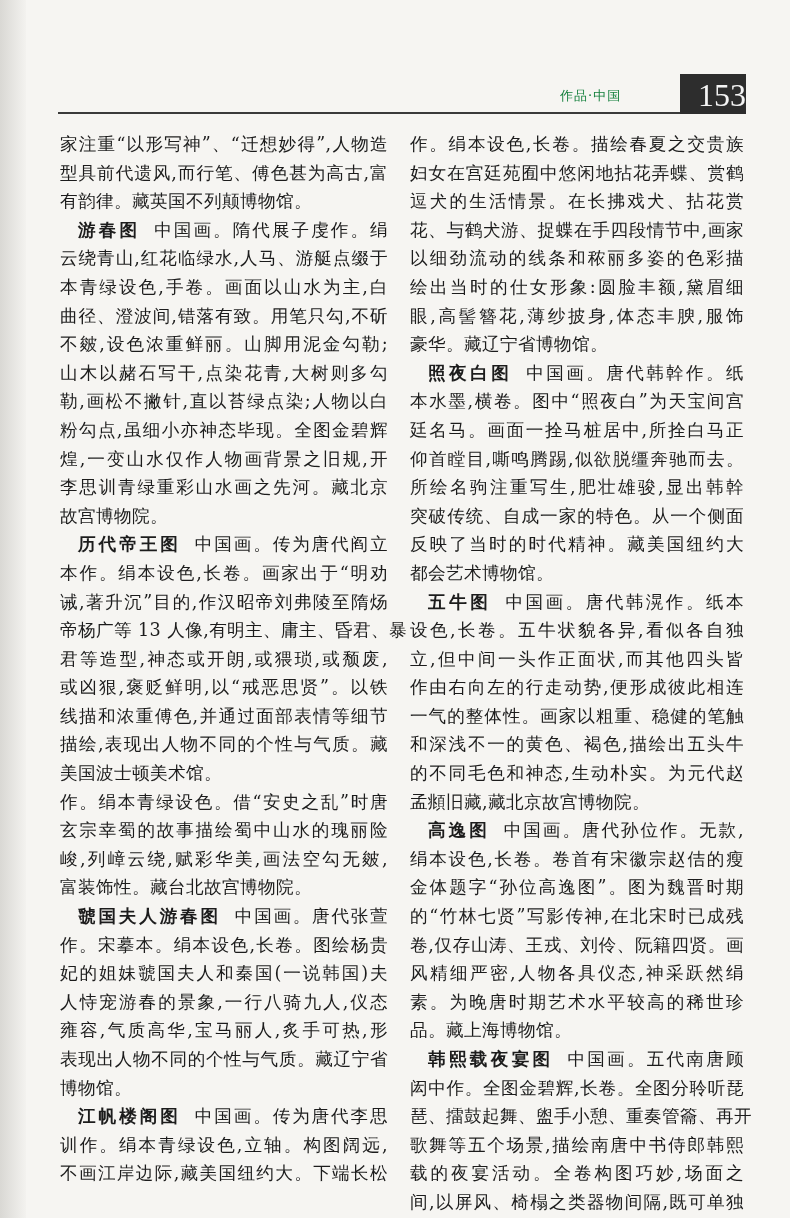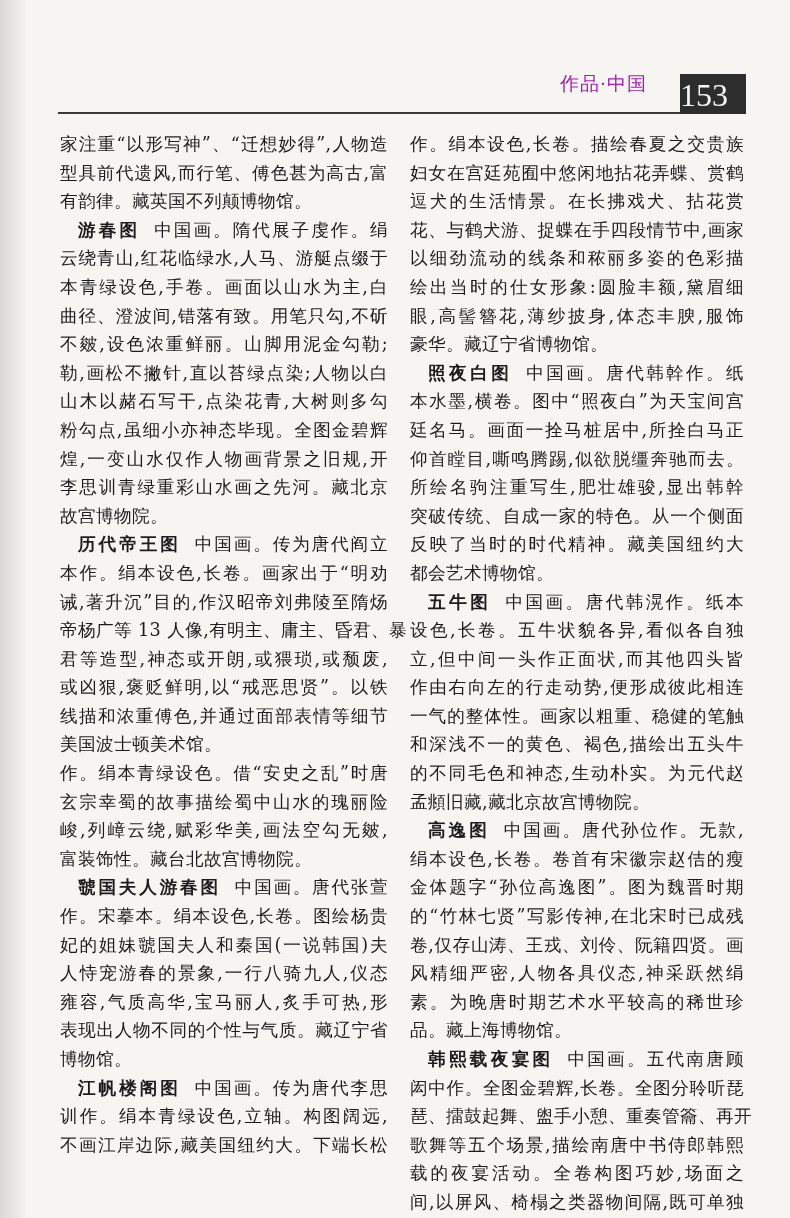--- a/index.html
+++ b/index.html
@@ -8,29 +8,29 @@
     background: #f6f5f2;
     position: relative;
     font-family: "DejaVu Serif", "Liberation Serif", serif;
     color: #1c1c1c;
   }
   .page-shade {
     position: absolute; left: 0; top: 0; width: 26px; height: 1218px;
     background: linear-gradient(to right, #d9d8d4, #f3f2ef);
   }
   .running-head {
-    position: absolute; left: 560px; top: 67px; height: 32px;
-    font-size: 19px; line-height: 32px; color: #a21caf;
+    position: absolute; left: 560px; top: 80px; height: 32px;
+    font-size: 13px; line-height: 32px; color: #15803d;
     letter-spacing: 1px;
   }
   .page-number-box {
     position: absolute; left: 680px; top: 74px; width: 66px; height: 40px;
     background: #2d2d2d; color: #f4f4f4;
     font-family: "Liberation Serif", serif;
-    font-size: 32px; line-height: 42px; text-align: left;
+    font-size: 32px; line-height: 42px; text-align: right;
   }
   .header-rule {
     position: absolute; left: 58px; top: 112px; width: 622px; height: 1.5px;
     background: #3a3a3a;
   }
   .column {
     position: absolute; top: 130px;
   }
   .col-left { left: 60px; width: 328px; }
   .col-right { left: 410px; width: 334px; }
@@ -59,33 +59,34 @@
 
 <div class="column col-left" id="col-left">
     <div class="line"><span>家注重“以形写神”、“迁想妙得”,人物造</span></div>
     <div class="line"><span>型具前代遗风,而行笔、傅色甚为高古,富</span></div>
     <div class="line last"><span>有韵律。藏英国不列颠博物馆。</span></div>
     <div class="line indent"><span class="entry-title">游春图</span><span>中国画。隋代展子虔作。绢</span></div>
     <div class="line"><span>云绕青山,红花临绿水,人马、游艇点缀于</span></div>
     <div class="line"><span>本青绿设色,手卷。画面以山水为主,白</span></div>
     <div class="line"><span>曲径、澄波间,错落有致。用笔只勾,不斫</span></div>
     <div class="line"><span>不皴,设色浓重鲜丽。山脚用泥金勾勒;</span></div>
+    <div class="line"><span>山木以赭石写干,点染花青,大树则多勾</span></div>
     <div class="line"><span>勒,画松不撇针,直以苔绿点染;人物以白</span></div>
-    <div class="line"><span>山木以赭石写干,点染花青,大树则多勾</span></div>
     <div class="line"><span>粉勾点,虽细小亦神态毕现。全图金碧辉</span></div>
     <div class="line"><span>煌,一变山水仅作人物画背景之旧规,开</span></div>
     <div class="line"><span>李思训青绿重彩山水画之先河。藏北京</span></div>
     <div class="line last"><span>故宫博物院。</span></div>
     <div class="line indent"><span class="entry-title">历代帝王图</span><span>中国画。传为唐代阎立</span></div>
     <div class="line"><span>本作。绢本设色,长卷。画家出于“明劝</span></div>
     <div class="line"><span>诫,著升沉”目的,作汉昭帝刘弗陵至隋炀</span></div>
     <div class="line"><span>帝杨广等 13 人像,有明主、庸主、昏君、暴</span></div>
     <div class="line"><span>君等造型,神态或开朗,或猥琐,或颓废,</span></div>
     <div class="line"><span>或凶狠,褒贬鲜明,以“戒恶思贤”。以铁</span></div>
     <div class="line"><span>线描和浓重傅色,并通过面部表情等细节</span></div>
+    <div class="line"><span>描绘,表现出人物不同的个性与气质。藏</span></div>
     <div class="line last"><span>美国波士顿美术馆。</span></div>
     <div class="line"><span>作。绢本青绿设色。借“安史之乱”时唐</span></div>
     <div class="line"><span>玄宗幸蜀的故事描绘蜀中山水的瑰丽险</span></div>
     <div class="line"><span>峻,列嶂云绕,赋彩华美,画法空勾无皴,</span></div>
     <div class="line last"><span>富装饰性。藏台北故宫博物院。</span></div>
     <div class="line indent"><span class="entry-title">虢国夫人游春图</span><span>中国画。唐代张萱</span></div>
     <div class="line"><span>作。宋摹本。绢本设色,长卷。图绘杨贵</span></div>
     <div class="line"><span>妃的姐妹虢国夫人和秦国(一说韩国)夫</span></div>
     <div class="line"><span>人恃宠游春的景象,一行八骑九人,仪态</span></div>
     <div class="line"><span>雍容,气质高华,宝马丽人,炙手可热,形</span></div>

